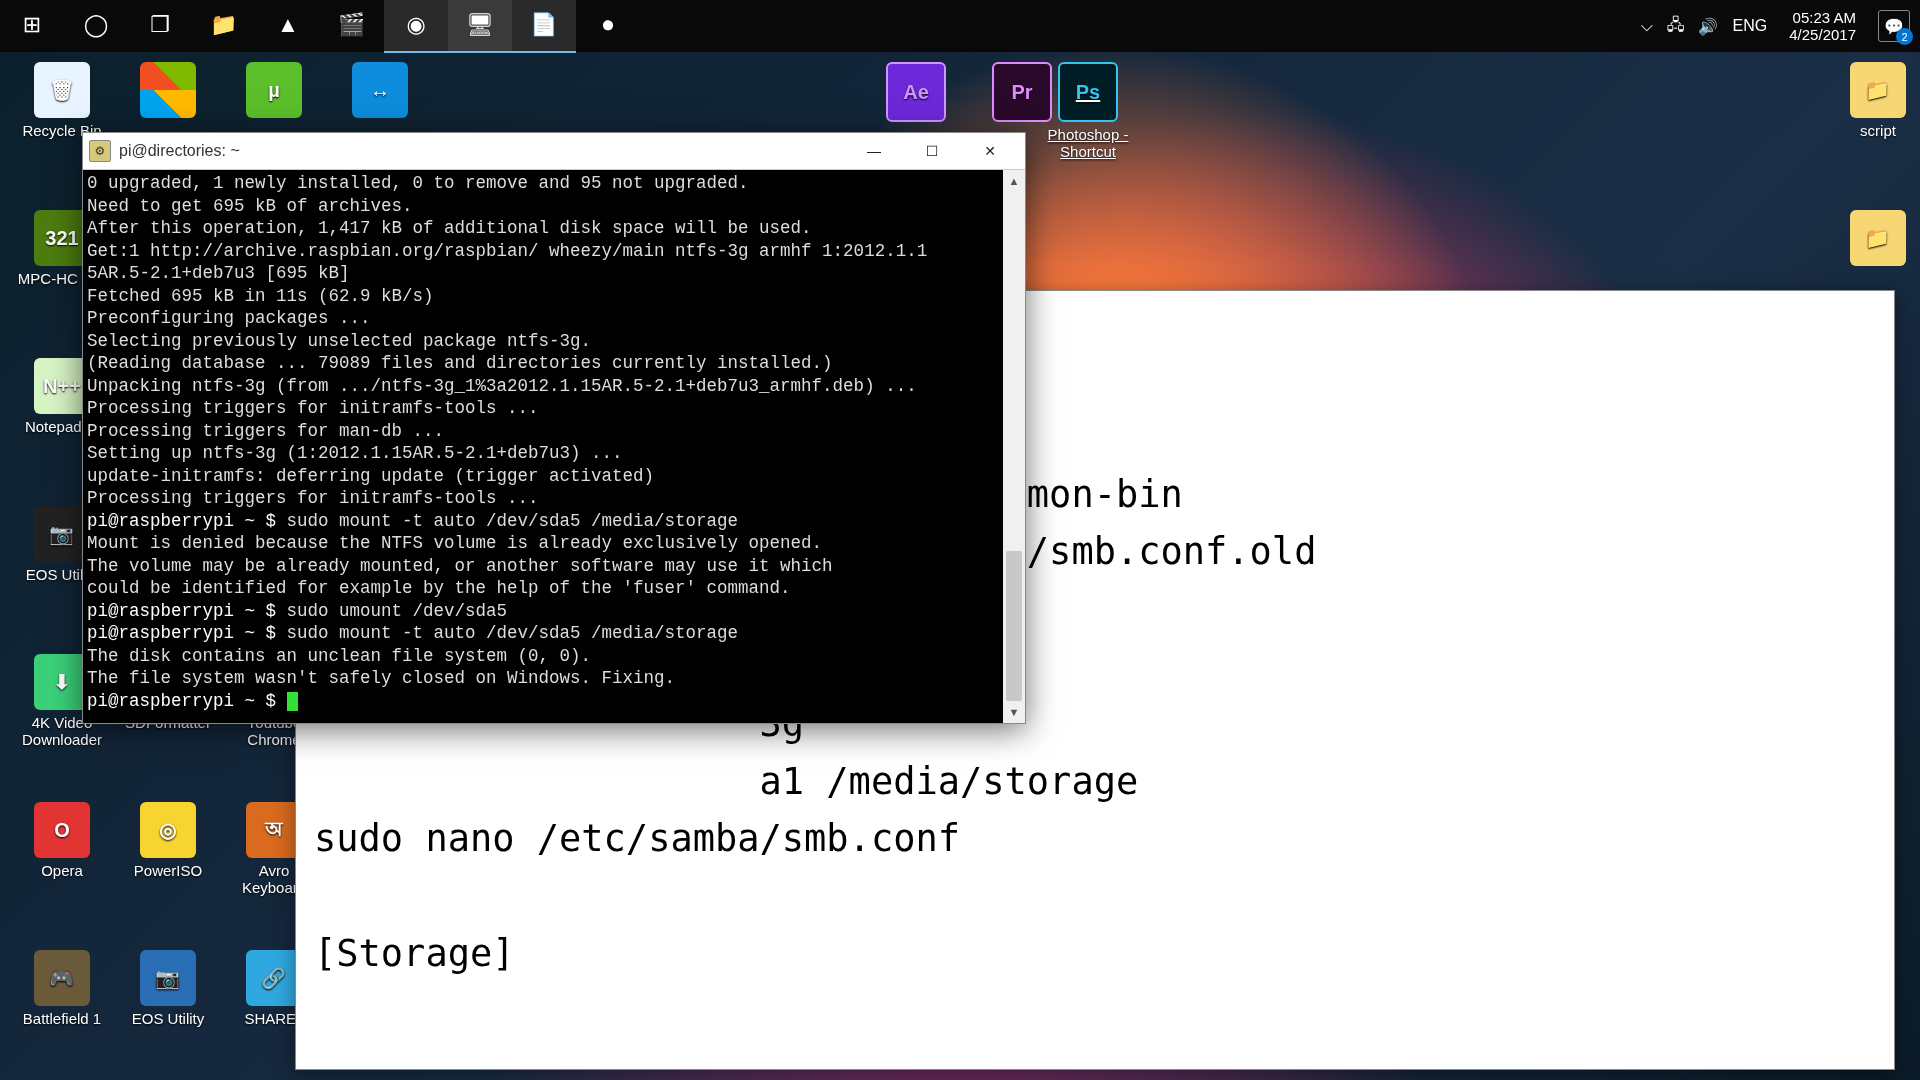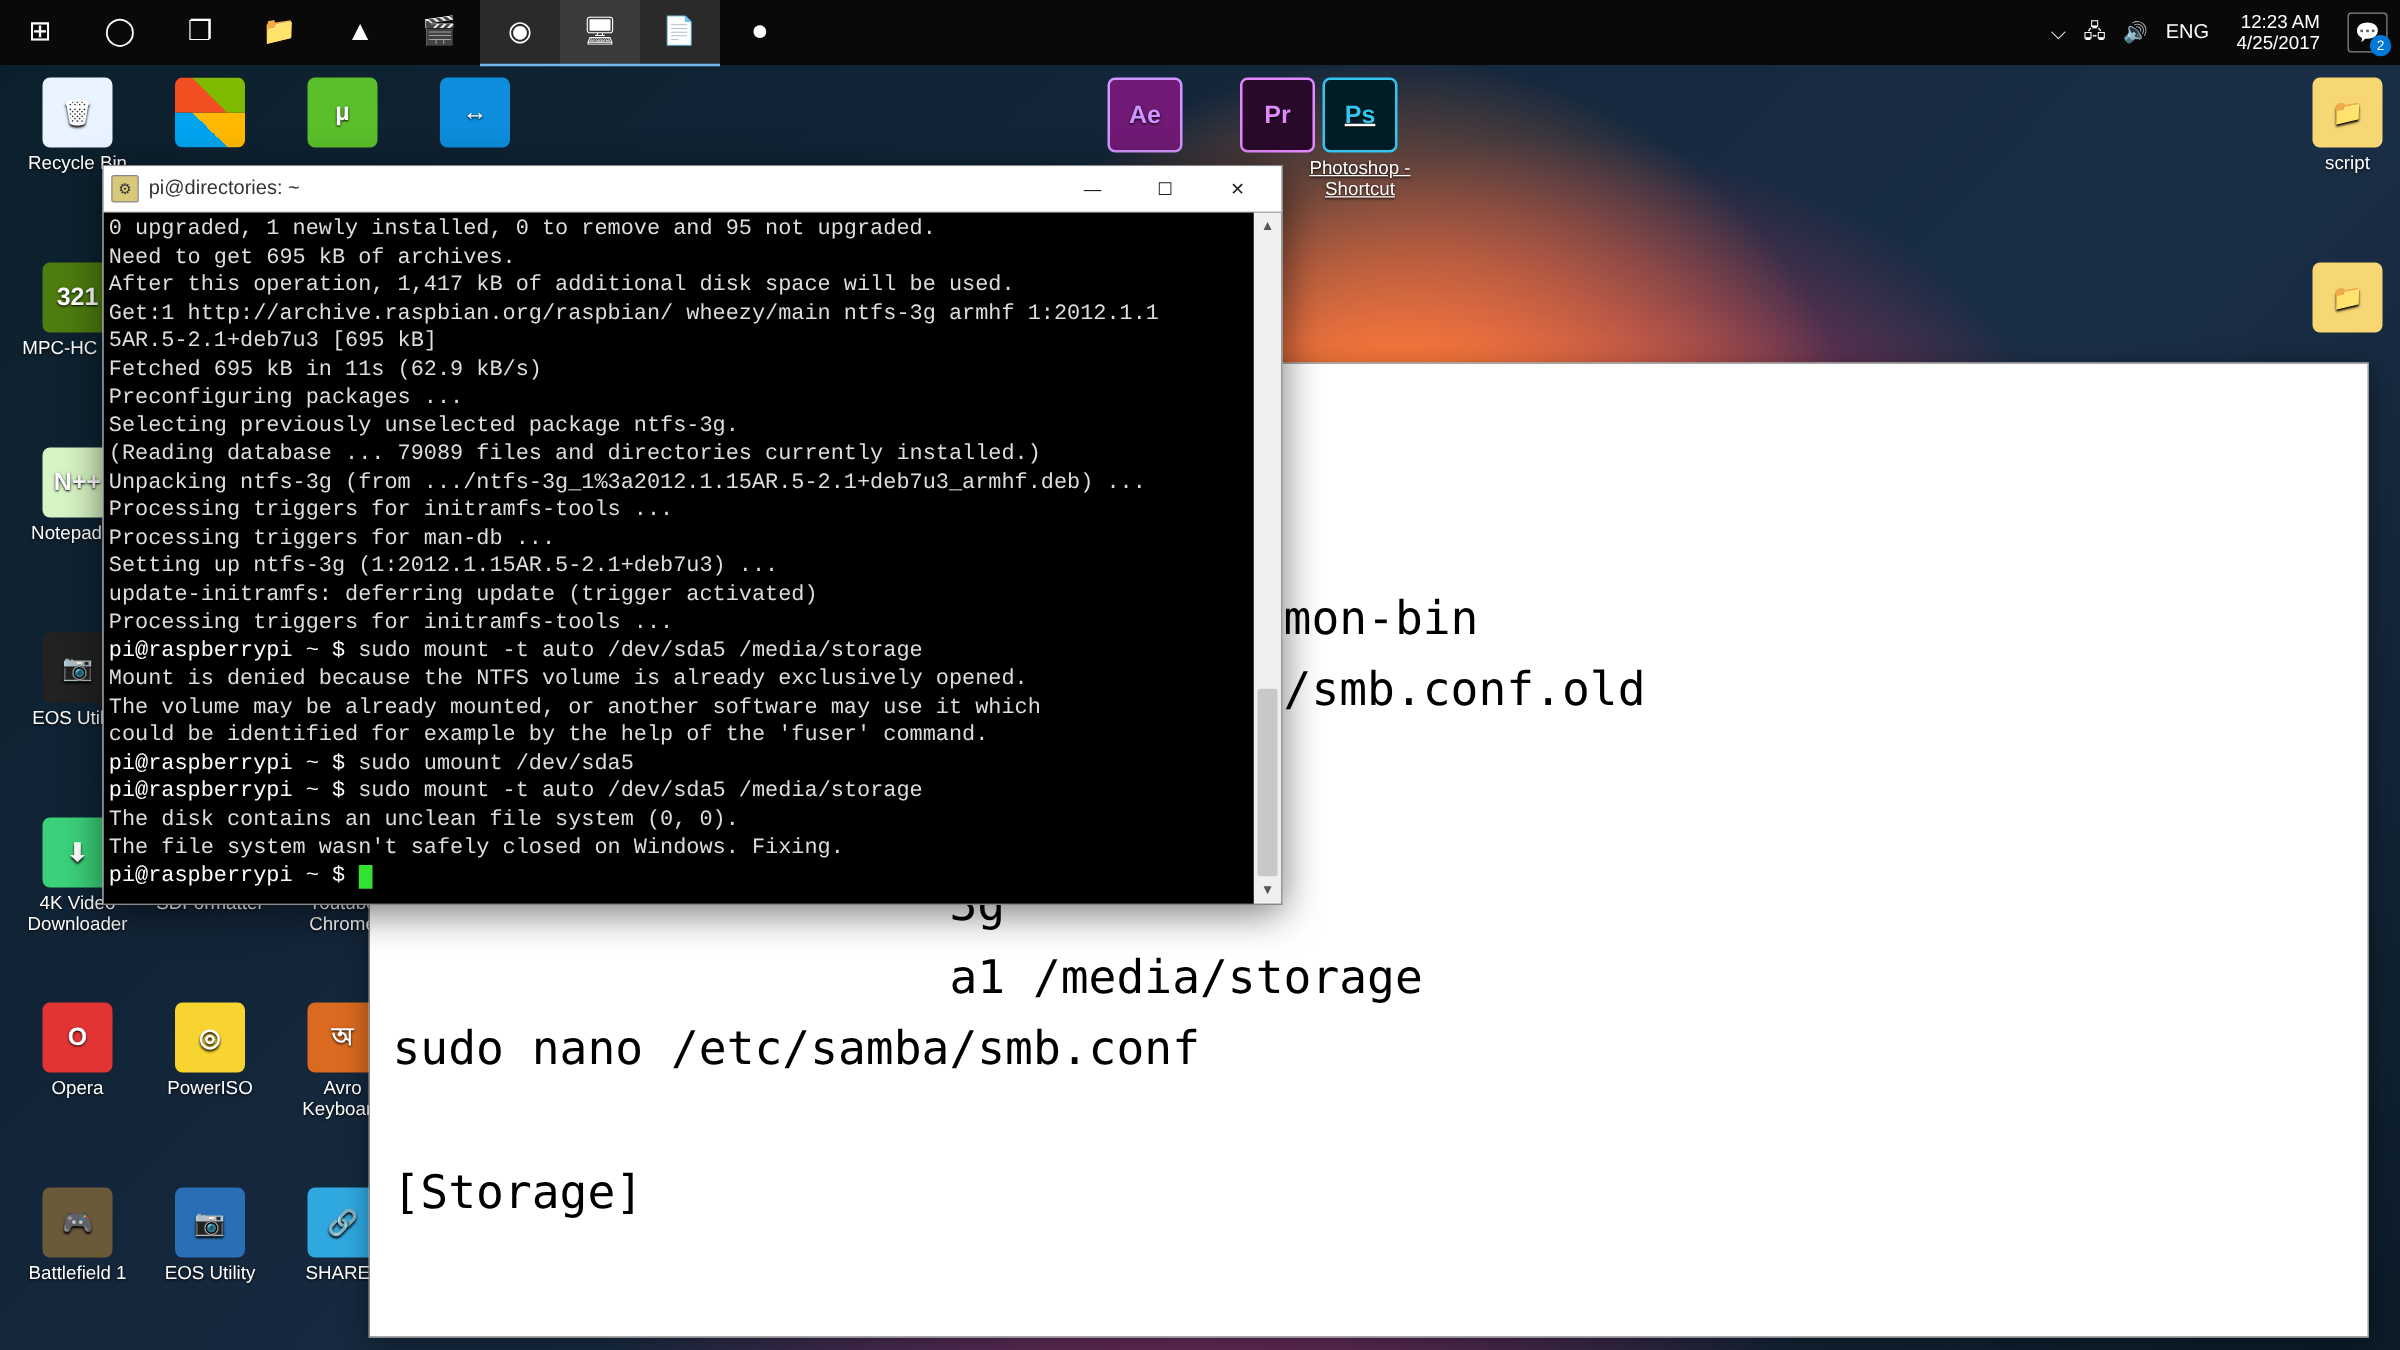--- a/index.html
+++ b/index.html
@@ -86,21 +86,21 @@
     </div>
     <div class="dicon" style="left: 226px; top: 62px;">
       <div class="ico" style="background: rgb(91, 191, 43);">µ</div>
       <div></div>
     </div>
     <div class="dicon" style="left: 332px; top: 62px;">
       <div class="ico" style="background: rgb(13, 141, 219);">↔</div>
       <div></div>
     </div>
     <div class="dicon" style="left: 868px; top: 62px;">
-      <div class="ico" style="background: #701a75; color: rgb(207, 150, 255); border: 2px solid rgb(207, 150, 255);">Ae</div>
+      <div class="ico" style="background: #6d28d9; color: rgb(207, 150, 255); border: 2px solid rgb(207, 150, 255);">Ae</div>
       <div></div>
     </div>
     <div class="dicon" style="left: 974px; top: 62px;">
       <div class="ico" style="background: rgb(42, 10, 42); color: rgb(227, 137, 255); border: 2px solid rgb(227, 137, 255);">Pr</div>
       <div></div>
     </div>
     <div class="dicon" style="left: 1040px; top: 62px; text-decoration: underline;">
       <div class="ico" style="background: rgb(0, 29, 38); color: rgb(49, 197, 240); border: 2px solid rgb(49, 197, 240);">Ps</div>
       <div>Photoshop - Shortcut</div>
     </div>
@@ -209,21 +209,21 @@
       <div class="tbtn hi active">🖥</div>
       <div class="tbtn active">📄</div>
       <div class="tbtn">⏺</div>
     </div>
   <div id="tray">
     <span>⌵</span>
     <span>🖧</span>
     <span>🔊</span>
     <span>ENG</span>
     <div id="clock">
-      <div>12:23 AM</div>
+      <div>05:23 AM</div>
       <div>4/25/2017</div>
     </div>
     <div id="notif">
       <span>💬</span>
       <span class="badge">2</span>
     </div>
   </div>
 </div>
 
 </body></html>

